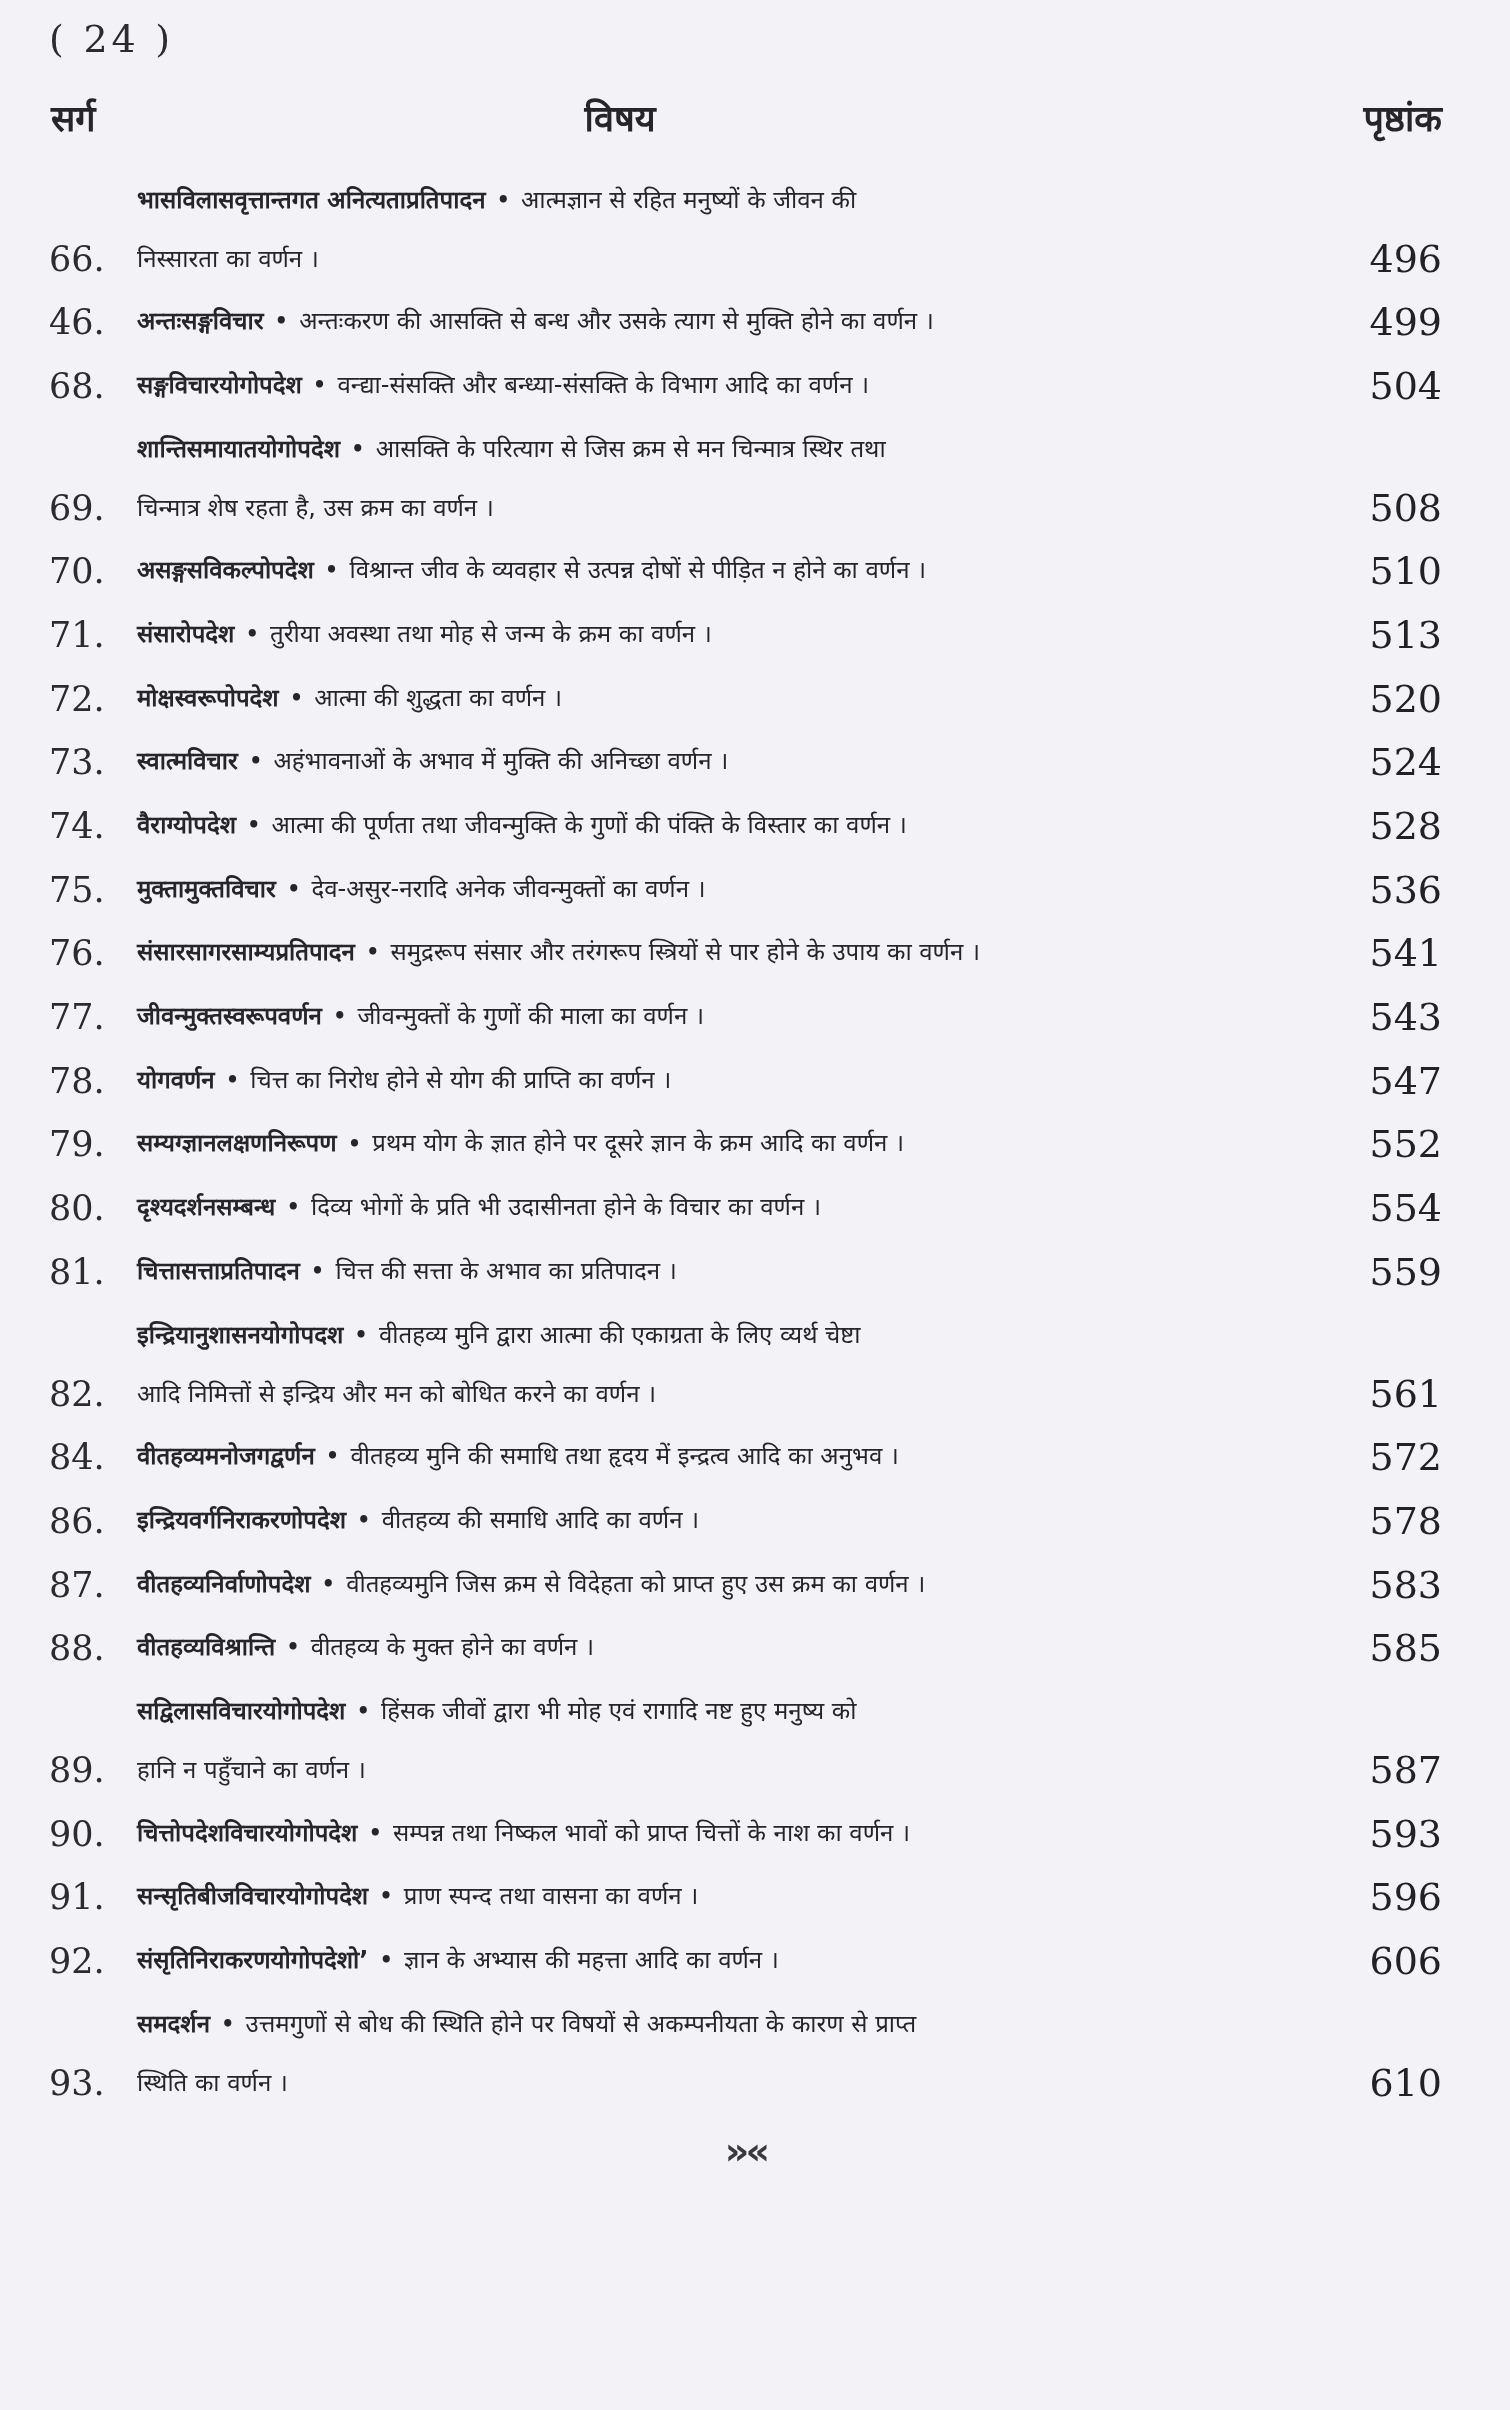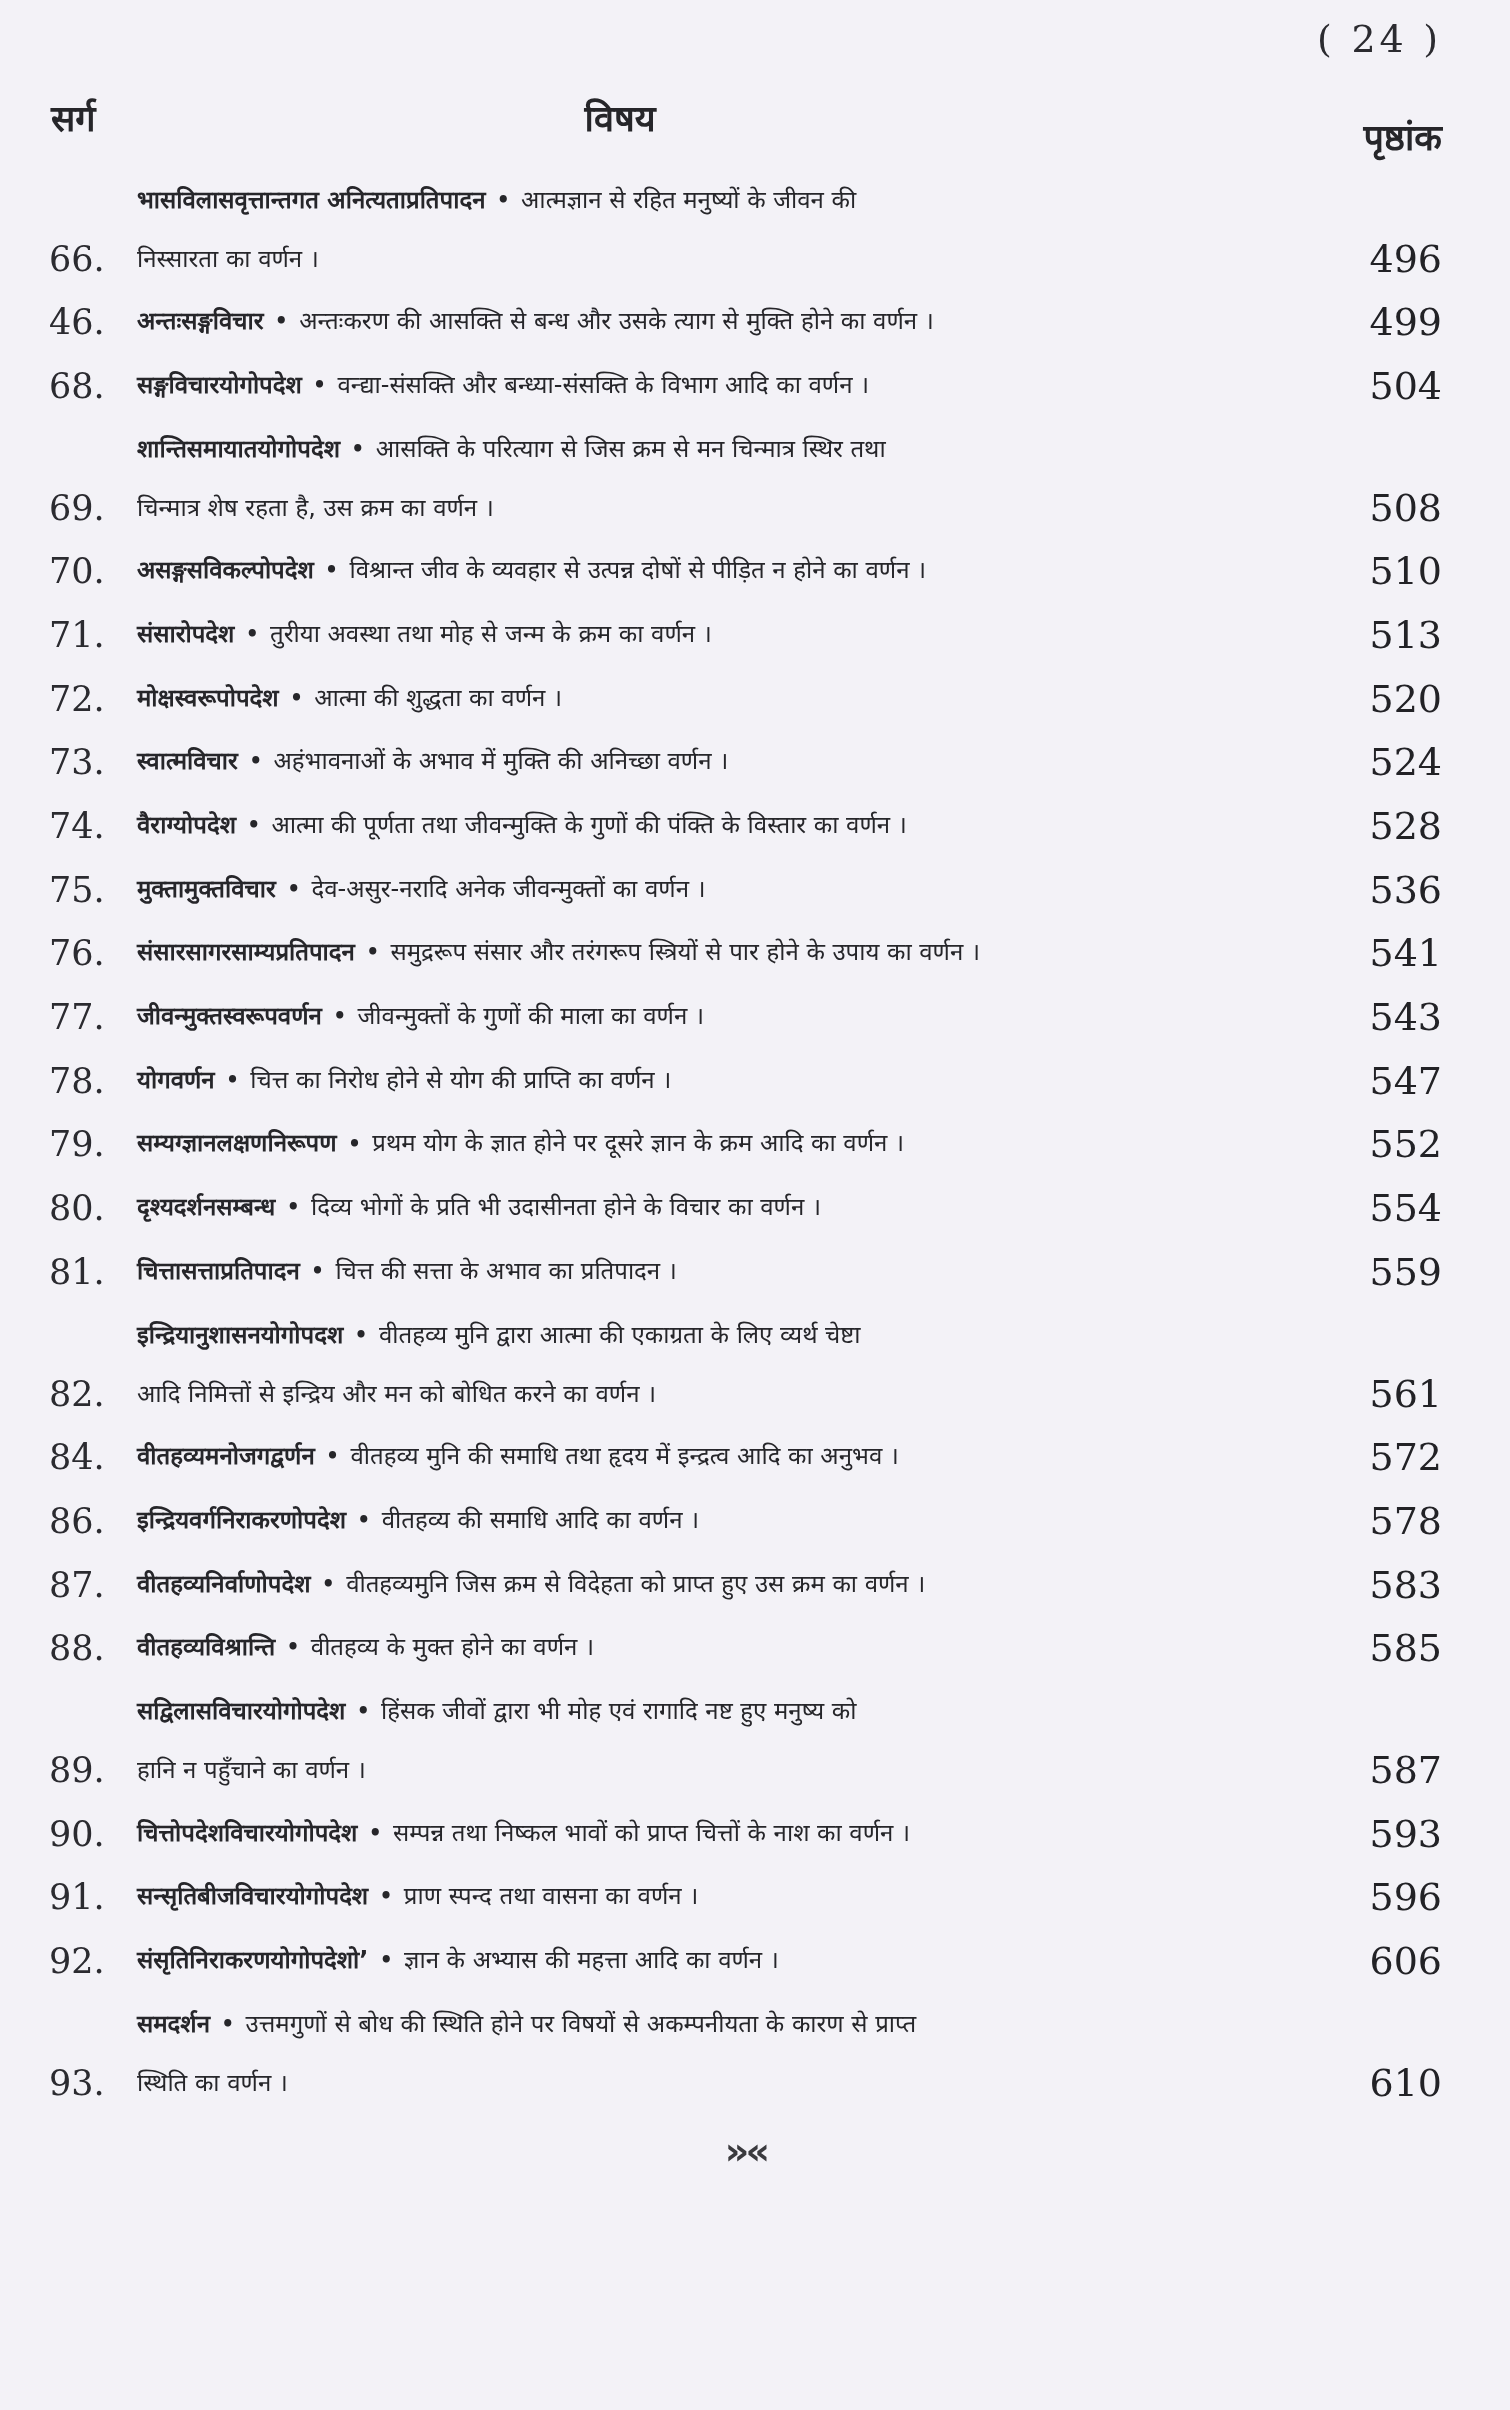--- a/index.html
+++ b/index.html
@@ -10,37 +10,37 @@
     font-family: "DejaVu Sans", sans-serif;
     overflow: hidden;
   }
   .page {
     box-sizing: border-box;
     width: 1510px; height: 2411px;
     padding: 17px 68px 0 49px;
     position: relative;
   }
   .page-num {
-    text-align: right;
+    text-align: left;
     font-family: "DejaVu Serif", serif;
     font-size: 38px;
     letter-spacing: 3.8px;
     color: #2b2b30;
   }
   .cols {
     position: relative;
     margin-top: 32px;
     margin-bottom: 24.5px;
     font-weight: 700;
     font-size: 36px;
     height: 53px;
   }
   .cols .left { position: absolute; left: 1.9px; top: 0; }
   .cols .center { position: absolute; left: 41%; transform: translateX(-50%); top: 0; }
-  .cols .right { position: absolute; right: 0; top: 0; margin-top: 19px; }
+  .cols .right { position: absolute; right: 0; top: 0; }
   #entries { }
   .entry {
     display: flex;
     align-items: flex-end;
     margin-bottom: 4.7px;
     gap: 13px;
   }
   .num {
     width: 75px;
     flex: 0 0 75px;

